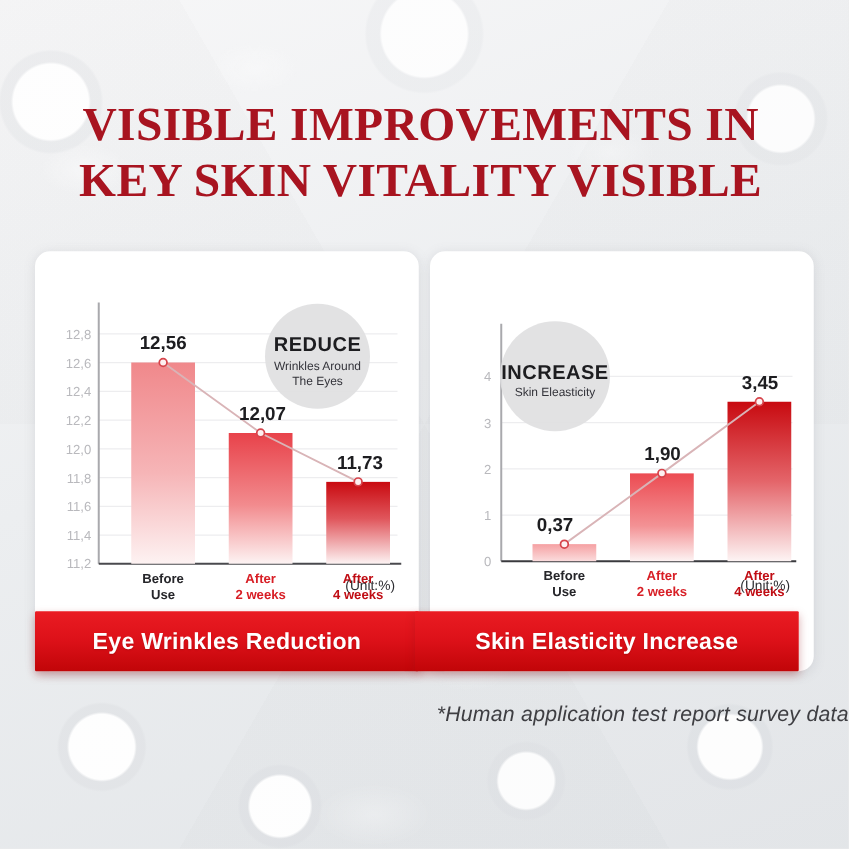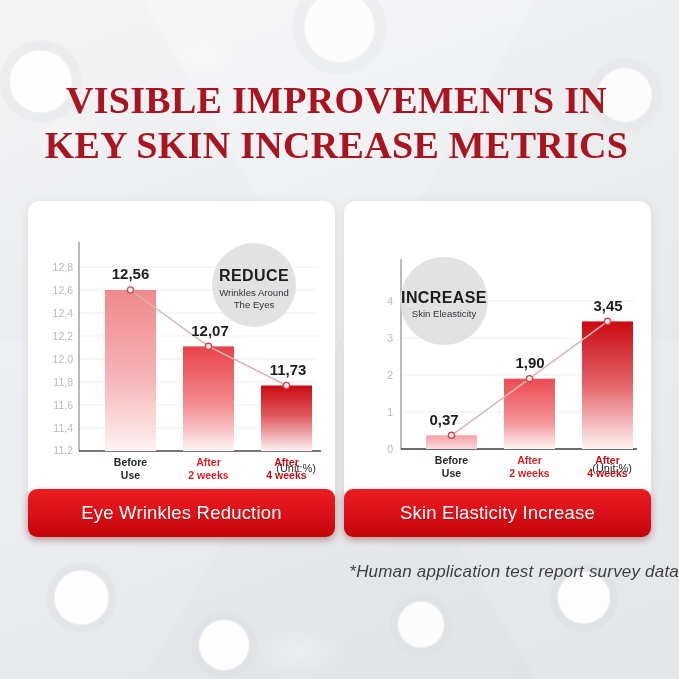--- a/index.html
+++ b/index.html
@@ -49,30 +49,30 @@
     box-shadow:0 2px 9px rgba(110,115,125,.17);
   }
   #card-left{left:28px;}
   #card-right{left:344px;}
 
   .plot{position:absolute;left:0;top:0;width:307px;height:282px;}
 
   
   .cta{
     position:absolute;top:489px;height:48px;width:307px;
-    border-radius:9px;border:0;cursor:pointer;
+    border-radius:1px;border:0;cursor:pointer;
     background:linear-gradient(180deg,#ea1c22 0%,#dd1119 48%,#c10508 100%);
     box-shadow:0 3px 7px rgba(150,20,25,.35);
-    color:#fff;font-size:18.5px;font-weight:400;letter-spacing:.2px;
+    color:#fff;font-size:18.5px;font-weight:700;letter-spacing:.2px;
     display:flex;align-items:center;justify-content:center;
     text-shadow:0 1px 1px rgba(120,0,0,.35);
     font-family:"Liberation Sans", sans-serif;
   }
   #cta-left{left:28px;}
-  #cta-right{left:344px;}
+  #cta-right{left:332px;}
 
   .footnote{
     position:absolute;left:0;right:0;top:562px;text-align:right;
     font-style:italic;font-size:17px;color:#3e3e42;letter-spacing:.2px;
   }
 
   
   text{font-family:"Liberation Sans", sans-serif;}
   .ytick{font-size:10.5px;fill:#b9b9bd;}
   .xtick{font-size:10.5px;font-weight:700;}
@@ -85,21 +85,21 @@
   .badge-sub{font-size:9.6px;fill:#33333a;}
 </style>
 </head>
 <body>
 
 <div id="stage">
   <div class="hexlayer"></div>
 
   <div class="heading">
     <span class="l">VISIBLE IMPROVEMENTS IN</span>
-    <span class="l">KEY SKIN INCREASE METRICS</span>
+    <span class="l">KEY SKIN VITALITY VISIBLE</span>
   </div>
 
   <div class="card" id="card-left">
     <svg class="plot" viewBox="0 0 307 282">
       <defs>
         <linearGradient id="lbar1" x1="0" y1="0" x2="0" y2="1">
           <stop offset="0%" stop-color="#f0888b"></stop>
           <stop offset="55%" stop-color="#f6b5b7"></stop>
           <stop offset="100%" stop-color="#fdf2f2"></stop>
         </linearGradient>

